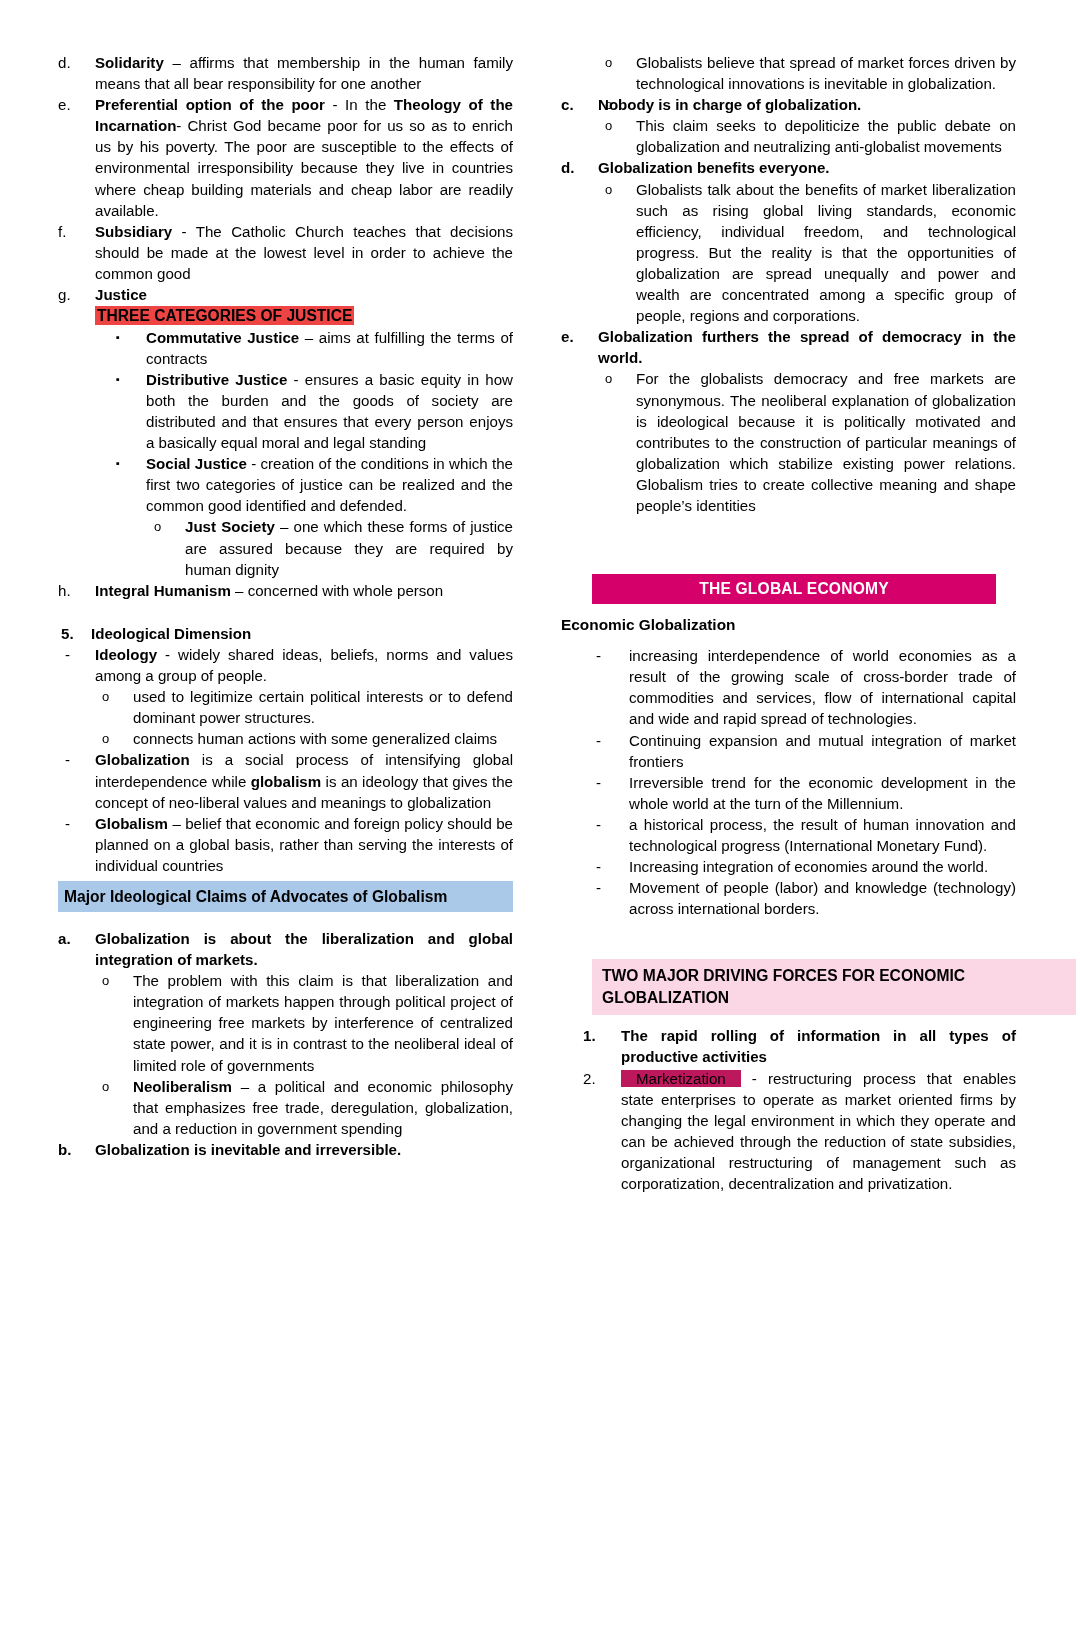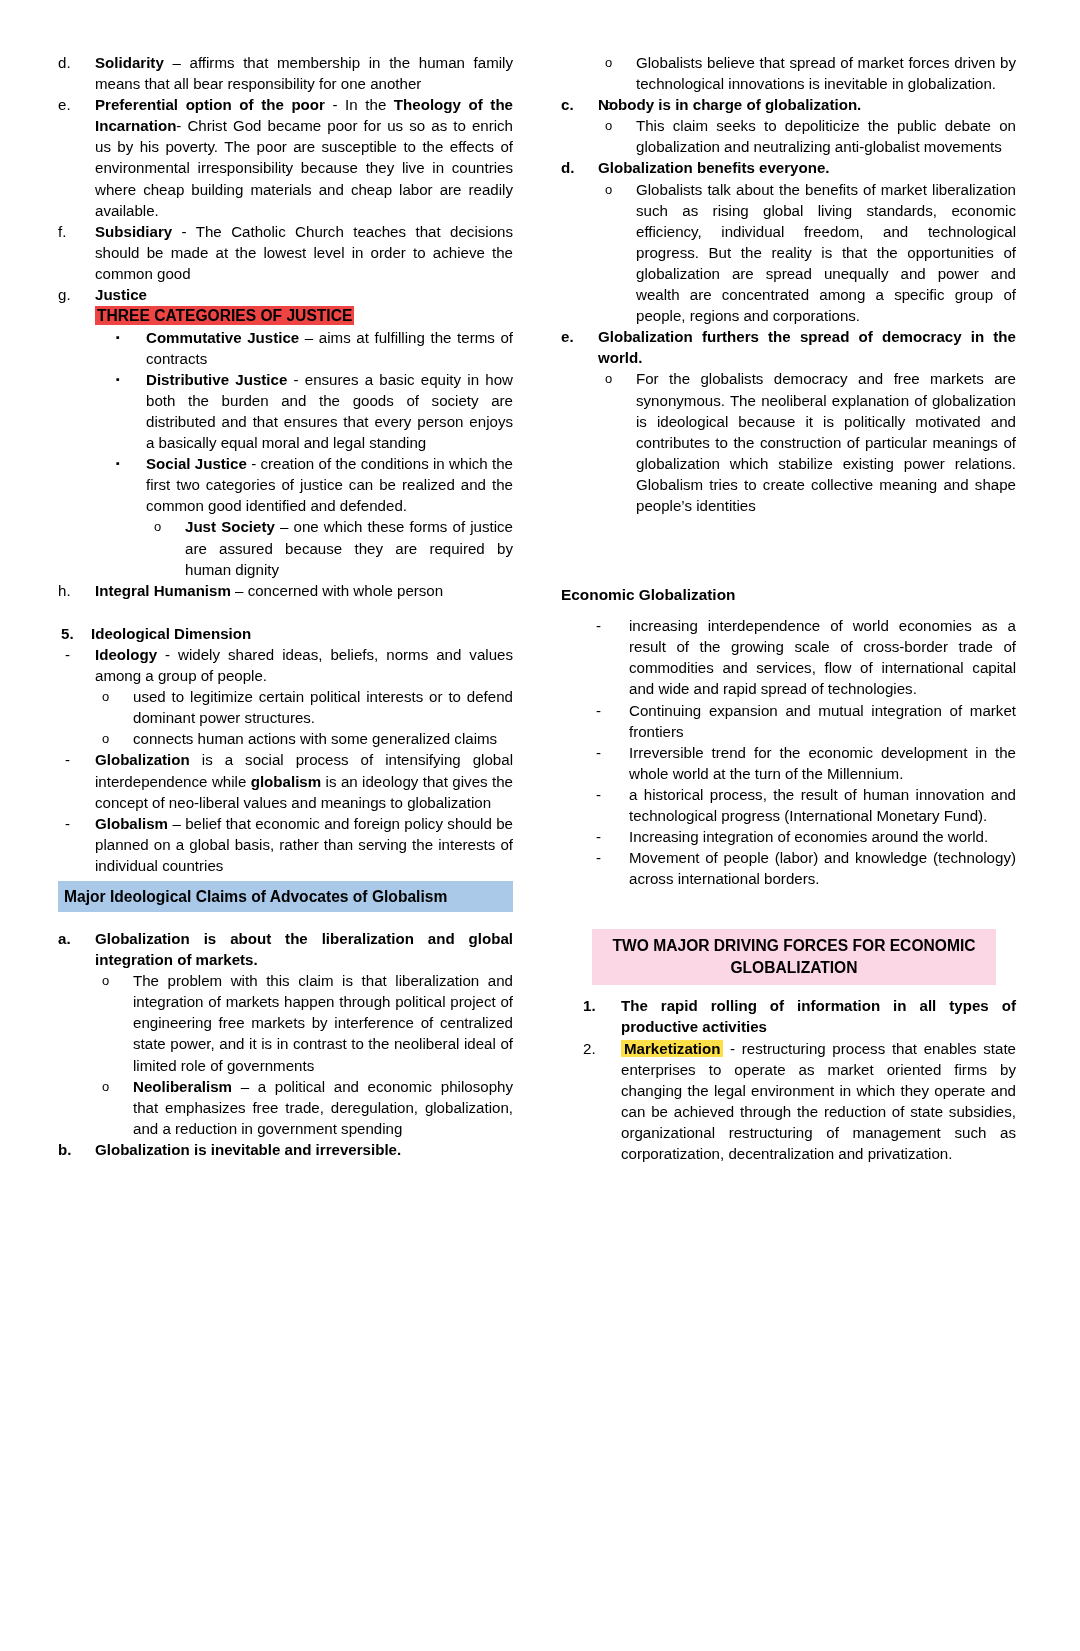--- a/index.html
+++ b/index.html
@@ -102,30 +102,30 @@
     width: 404px;
     box-sizing: border-box;
     letter-spacing: .2px;
   }
   .banner-pink {
     background: #fbd6e4;
     color: #000000;
     font-weight: bold;
     font-size: 15.6px;
     line-height: 22px;
-    text-align: center;
+    text-align: left;
     padding: 6px 10px;
     margin: 0 0 0 31px;
-    width: 404px;
+    width: 484px;
     box-sizing: border-box;
   }
   .hl-yellow {
-    background: #fde047;
-    font-weight: bold;
-    padding: 0 3px;
+    background: #be185d;
+    font-weight: normal;
+    padding: 0 15px;
   }
   .sec-head {
     font-weight: bold;
     font-size: 15.4px;
     line-height: 21.1px;
     margin: 0;
   }
   .spacer-sm { height: 10px; }
   .spacer-md { height: 22px; }
   .spacer-lg { height: 40px; }
@@ -279,20 +279,21 @@
         <span class="marker b">e.</span>
         <b>Globalization furthers the spread of democracy in the world.</b>
       </div>
       <div class="t hang lvlO">
         <span class="marker circ">o</span>
         <span>For the globalists democracy and free markets are synonymous. The neoliberal explanation of globalization is ideological because it is politically motivated and contributes to the construction of particular meanings of globalization which stabilize existing power relations. Globalism tries to create collective meaning and shape people’s identities</span>
       </div>
 
       <div class="spacer-xl"></div>
 
+      <div class="banner-magenta">THE GLOBAL ECONOMY</div>
 
       <div class="spacer-sm"></div>
 
       <div class="sec-head">Economic Globalization</div>
 
       <div class="spacer-sm"></div>
 
       <div class="t hang lvlDashR">
         <span class="marker">-</span>
         <span>increasing interdependence of world economies as a result of the growing scale of cross-border trade of commodities and services, flow of international capital and wide and rapid spread of technologies.</span>

